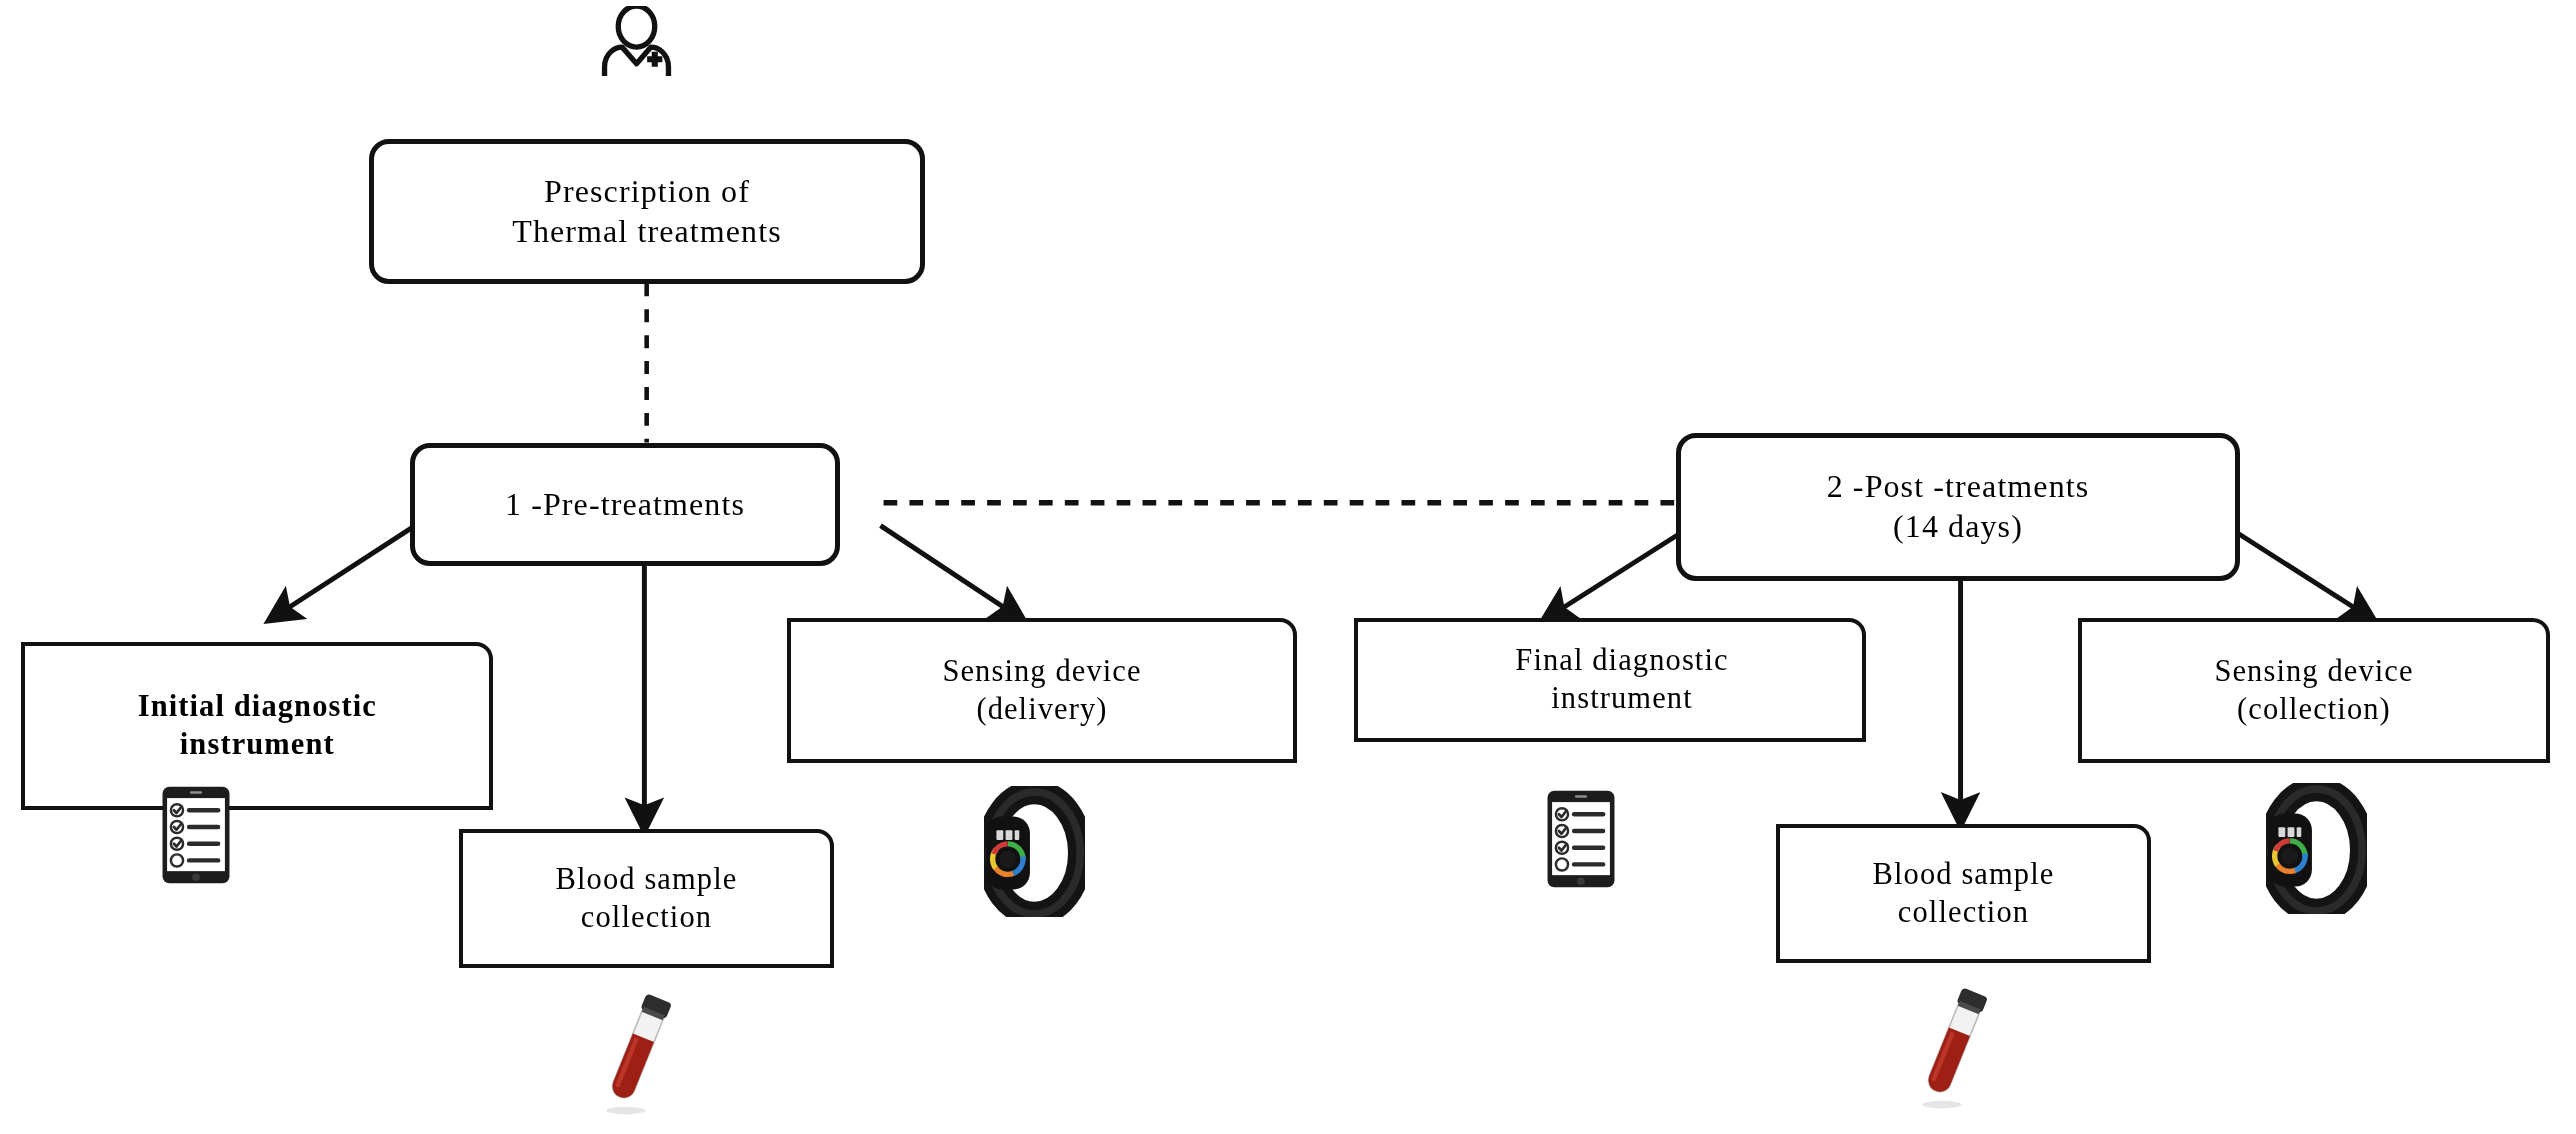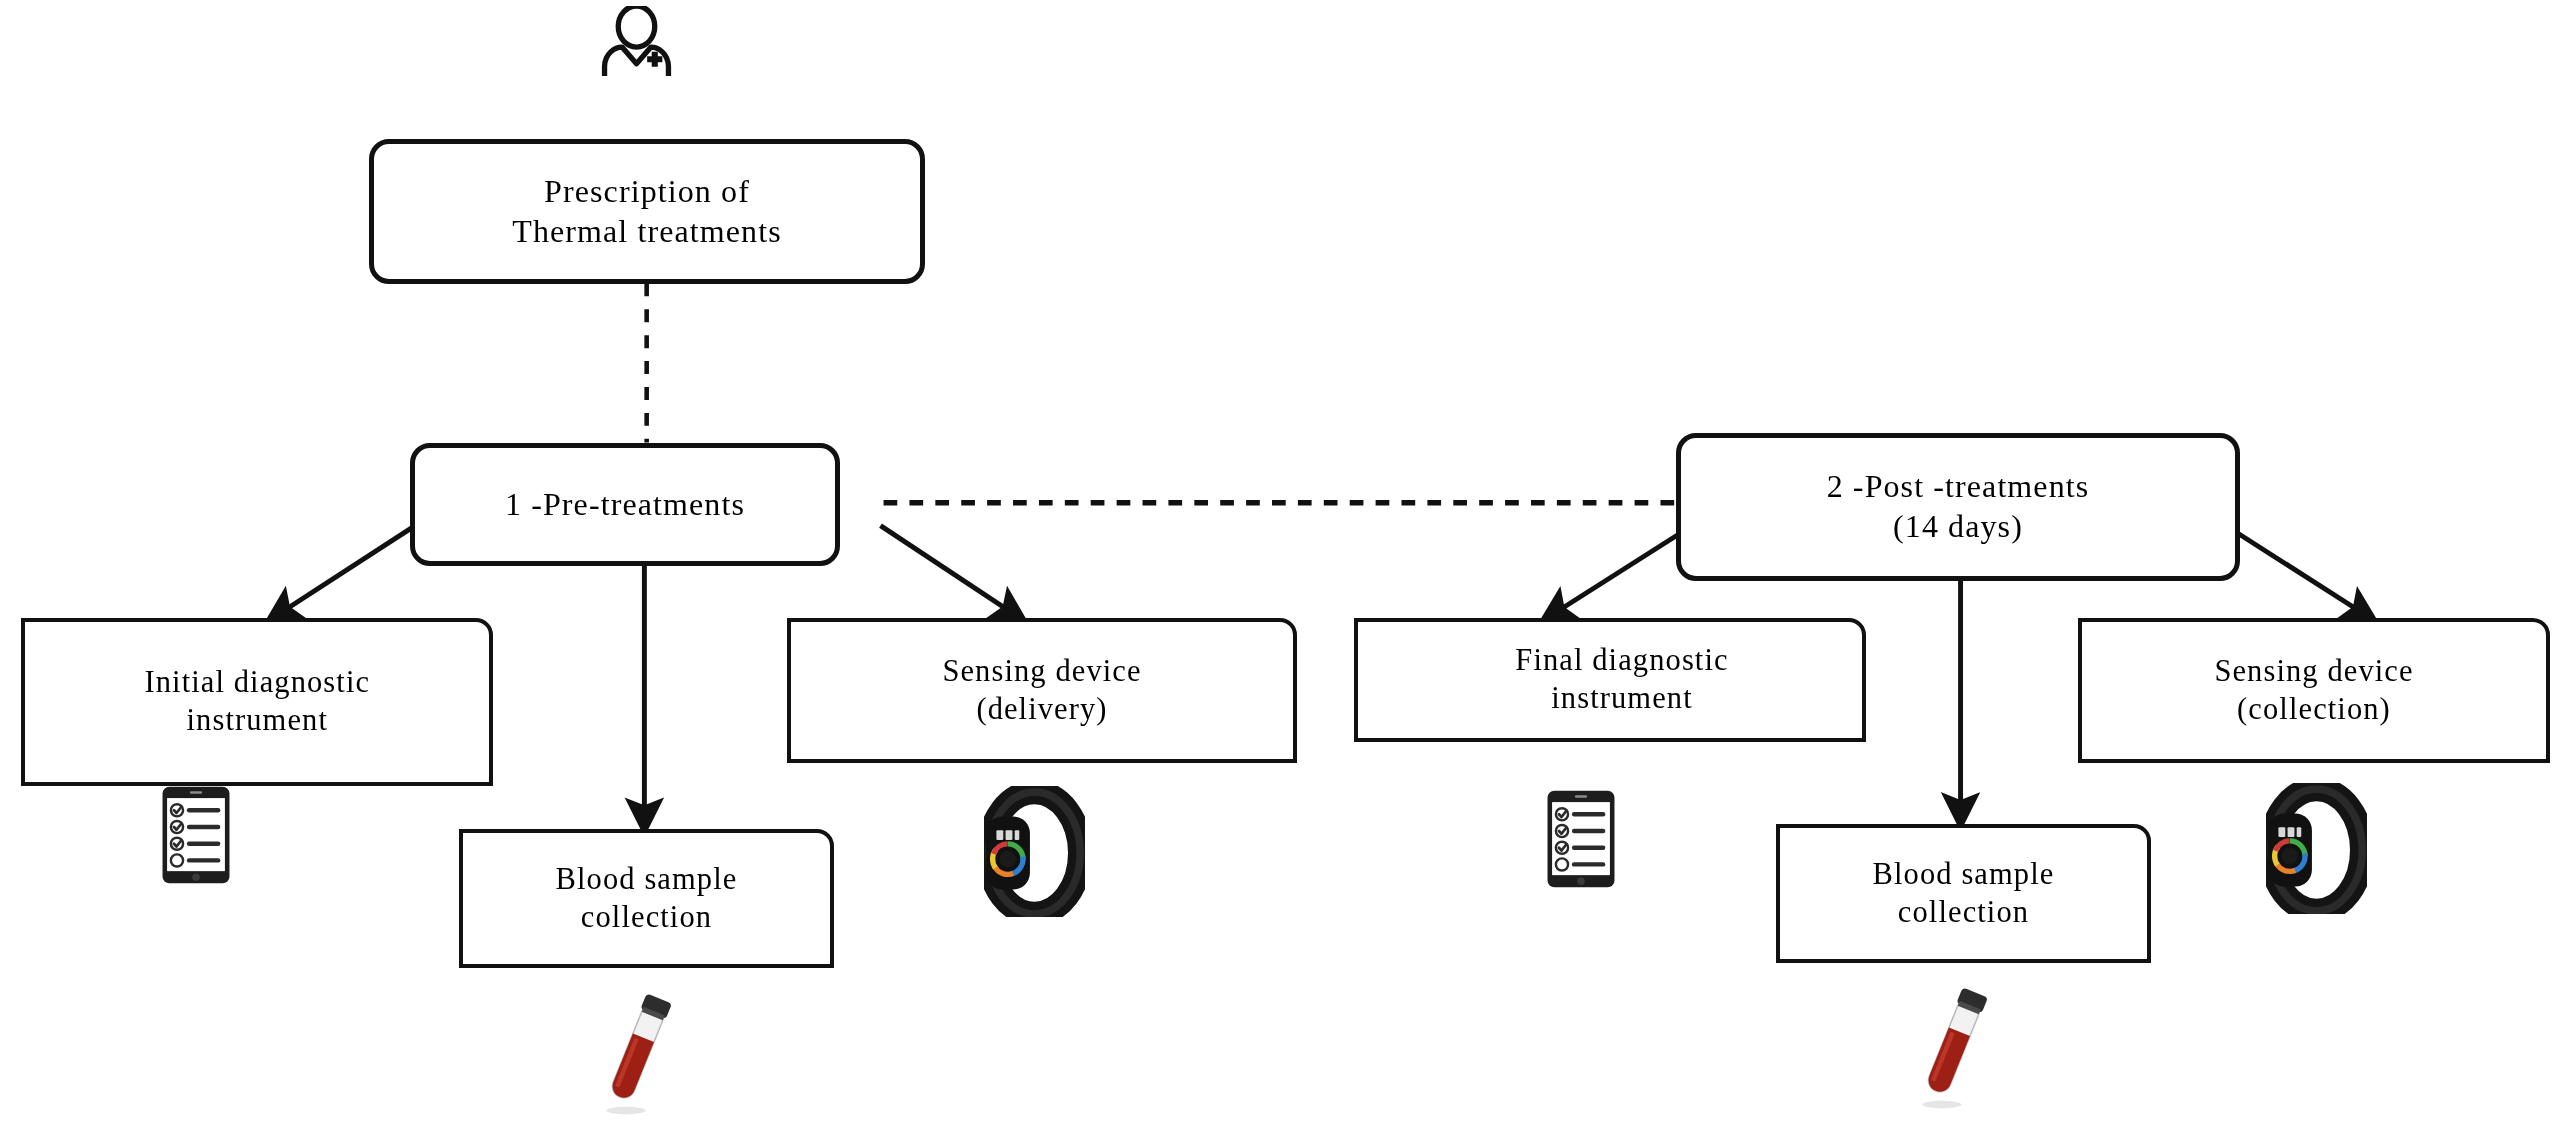--- a/index.html
+++ b/index.html
@@ -61,21 +61,21 @@
 
   <div class="node rounded fs-big" style="left:410px;top:443px;width:430px;height:123px;">
     <span class="lbl">1 -Pre-treatments</span>
   </div>
 
   <div class="node rounded fs-big" style="left:1676px;top:433px;width:564px;height:148px;">
     <span class="lbl">2 -Post -treatments
 (14 days)</span>
   </div>
 
-  <div class="node leaf fs-leaf" style="left:21.3px;top:618px;width:472px;height:168px;">
+  <div class="node leaf fs-leaf" style="left:21.3px;top:642px;width:472px;height:168px;font-weight:bold;">
     <span class="lbl">Initial diagnostic
 instrument</span>
   </div>
 
   <div class="node leaf fs-leaf" style="left:459px;top:829px;width:375px;height:139px;">
     <span class="lbl">Blood sample
 collection</span>
   </div>
 
   <div class="node leaf fs-leaf" style="left:787px;top:618px;width:510px;height:145px;">

